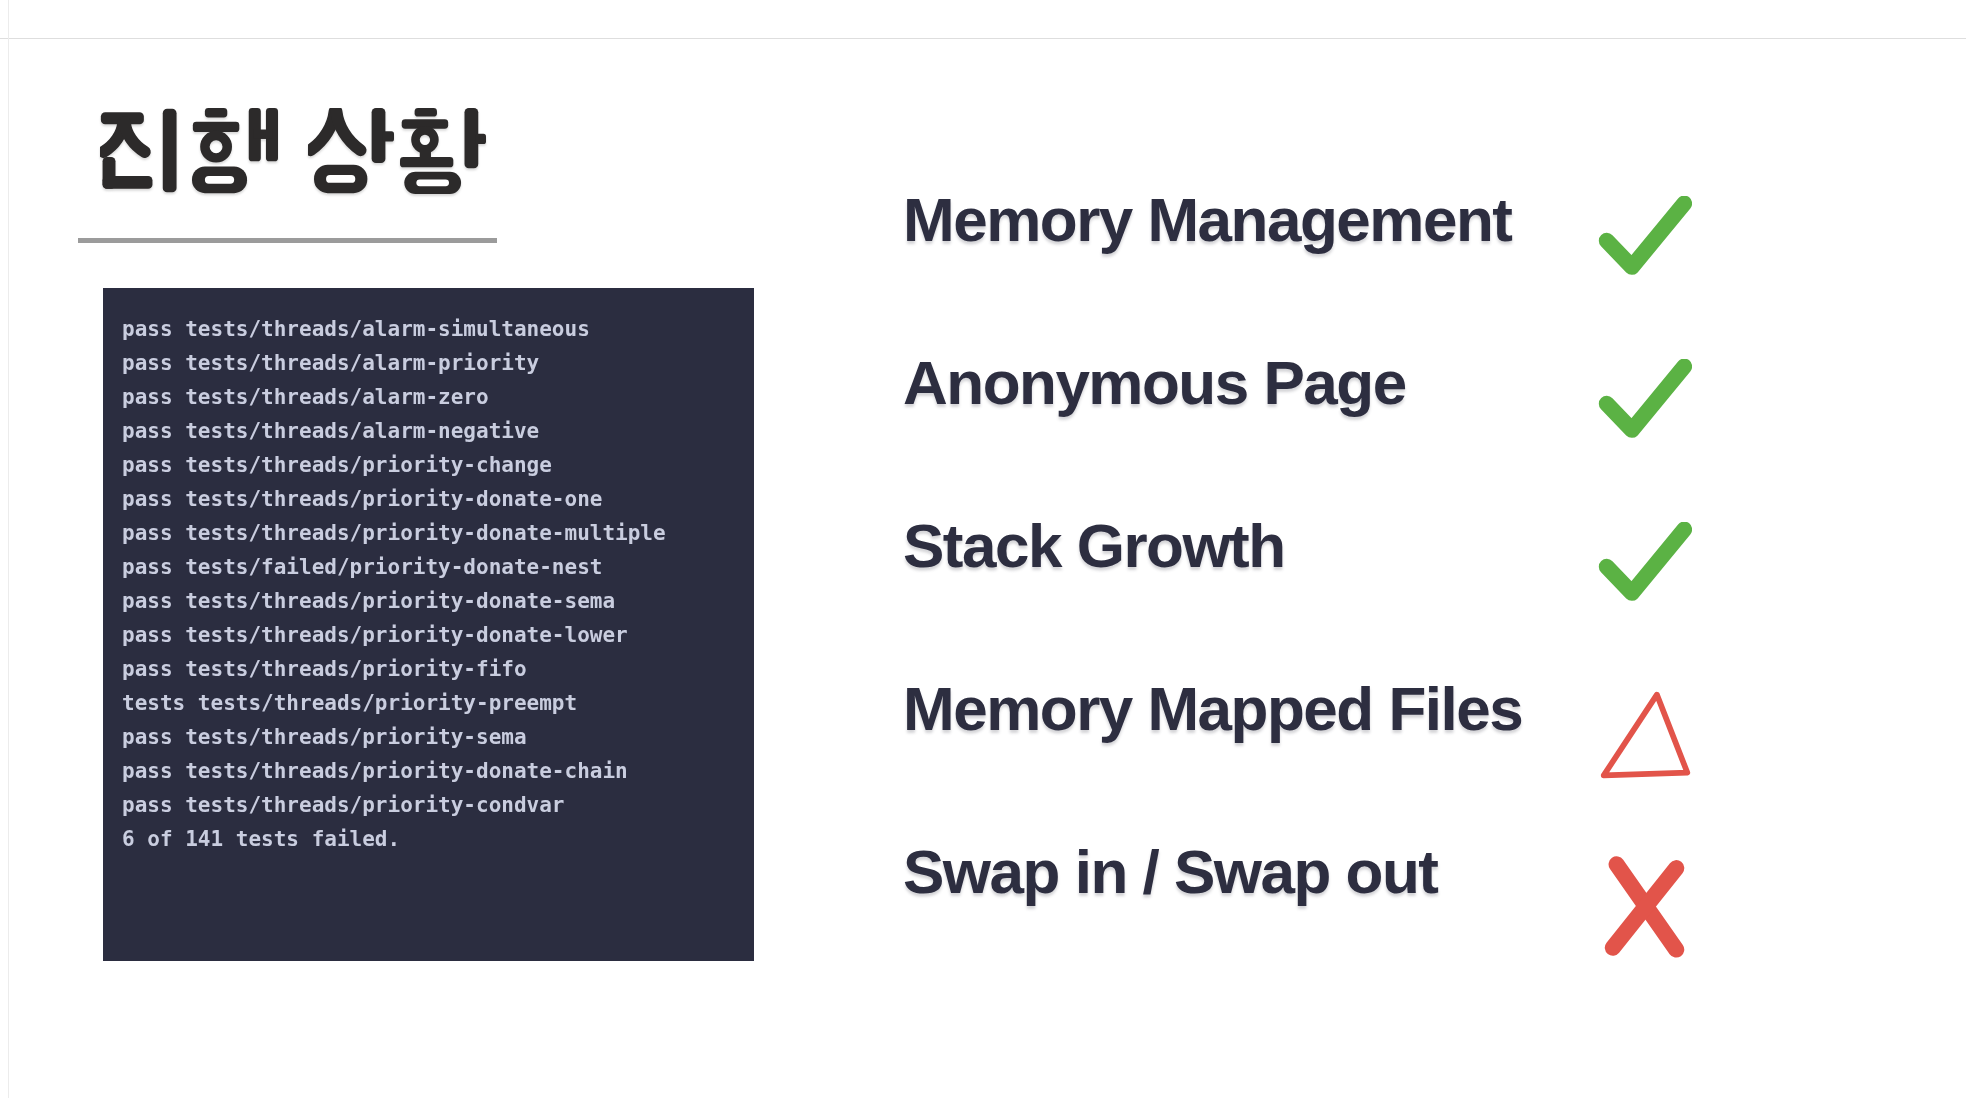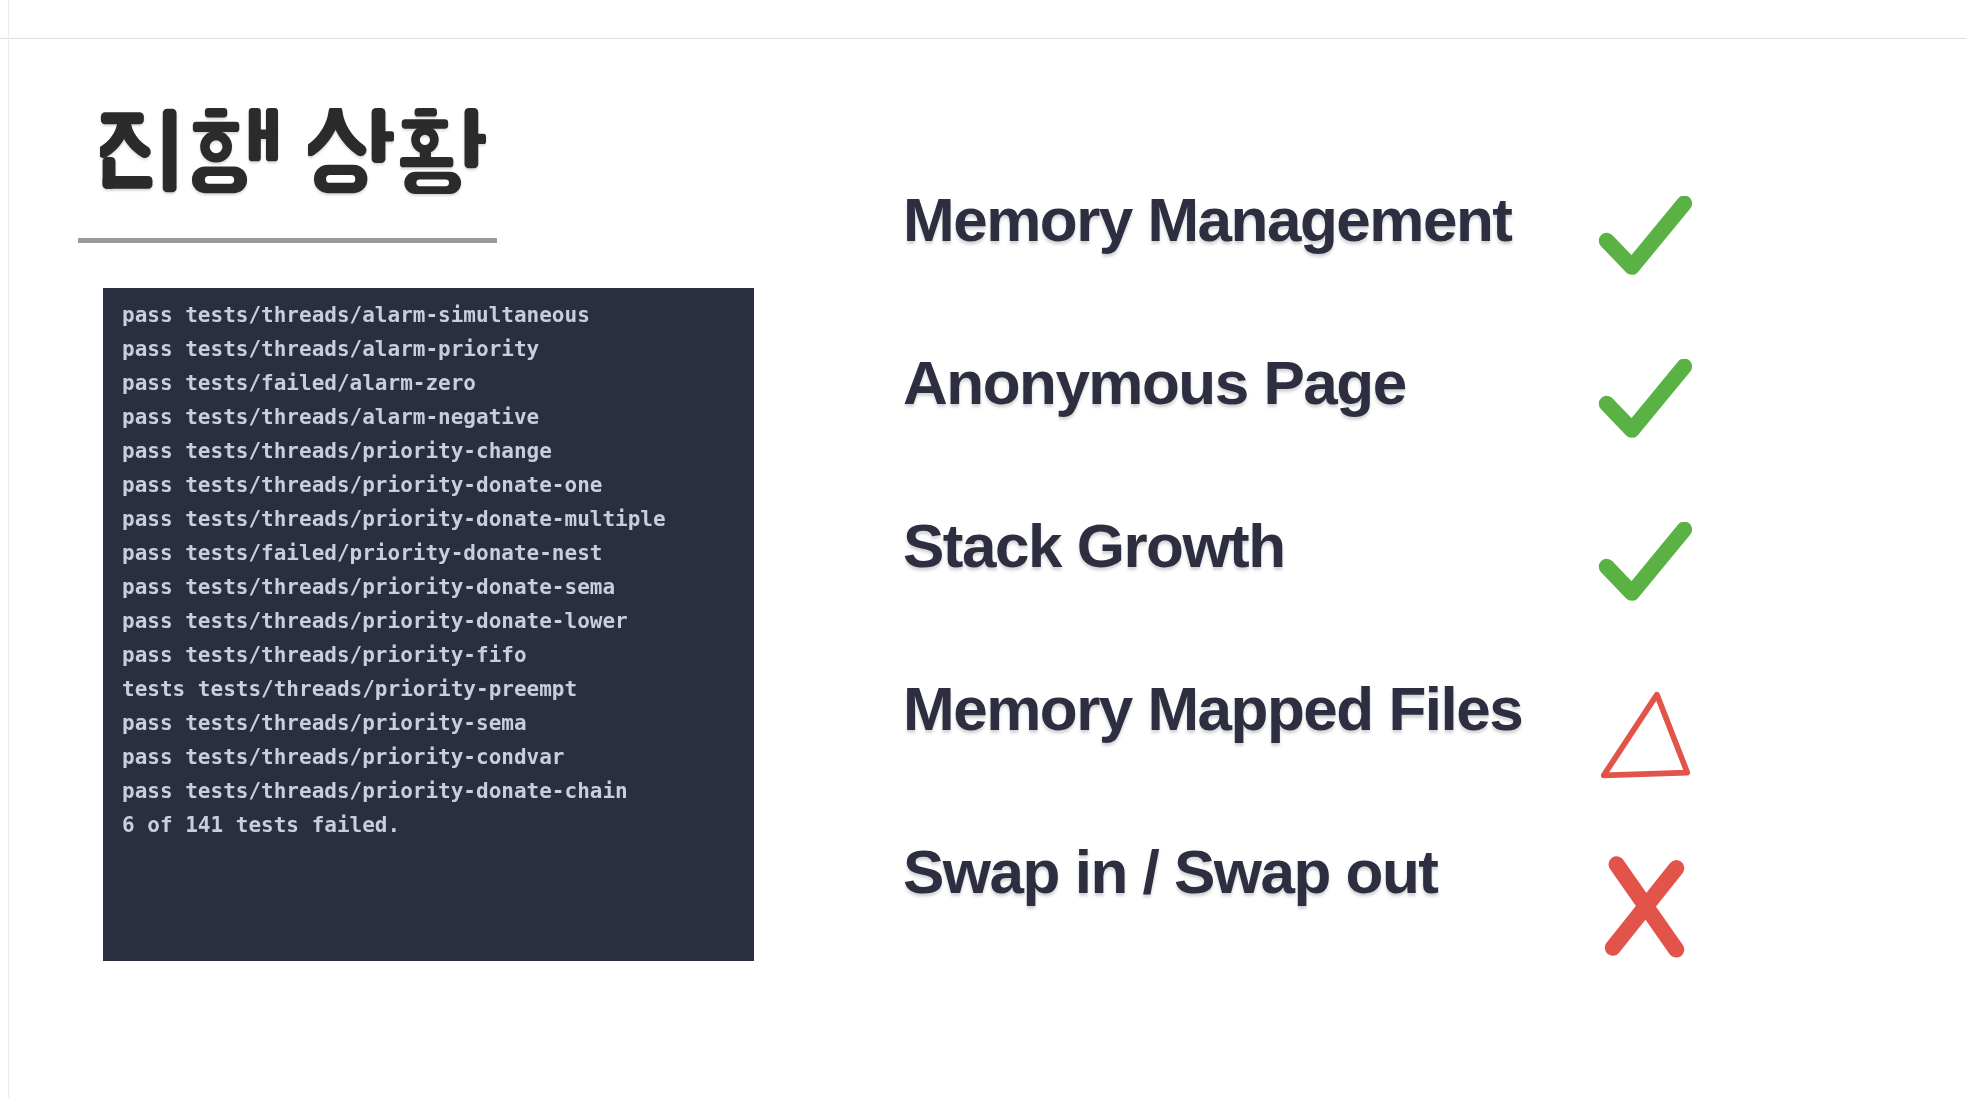--- a/index.html
+++ b/index.html
@@ -51,21 +51,21 @@
     position: absolute; left: 78px; top: 238px;
     width: 419px; height: 5px;
     background: var(--divider-gray);
   }
 
   
   .terminal {
     position: absolute; left: 103px; top: 288px;
     width: 651px; height: 673px;
     background: var(--terminal-bg);
-    padding: 10px 10px 0 19px;
+    padding: 24px 10px 0 19px;
   }
   .tline {
     font-family: "DejaVu Sans Mono", monospace;
     font-size: 21px;
     line-height: 34px;
     font-weight: bold;
     color: var(--terminal-text);
     white-space: pre;
   }
 
@@ -145,33 +145,33 @@
     <rect class="g-fill" x="88" y="30" width="12" height="12" rx="3"></rect>
     <rect class="g-fill" x="5" y="74" width="66" height="26" rx="13"></rect>
     <rect x="19" y="83" width="38" height="8" rx="4" fill="#ffffff"></rect>
   </svg>
 </h1>
 <div class="title-underline"></div>
 
 <div class="terminal">
   <div class="tline">pass tests/threads/alarm-simultaneous</div>
   <div class="tline">pass tests/threads/alarm-priority</div>
-  <div class="tline">pass tests/failed/alarm-zero</div>
+  <div class="tline">pass tests/threads/alarm-zero</div>
   <div class="tline">pass tests/threads/alarm-negative</div>
   <div class="tline">pass tests/threads/priority-change</div>
   <div class="tline">pass tests/threads/priority-donate-one</div>
   <div class="tline">pass tests/threads/priority-donate-multiple</div>
   <div class="tline">pass tests/failed/priority-donate-nest</div>
   <div class="tline">pass tests/threads/priority-donate-sema</div>
   <div class="tline">pass tests/threads/priority-donate-lower</div>
   <div class="tline">pass tests/threads/priority-fifo</div>
   <div class="tline">tests tests/threads/priority-preempt</div>
   <div class="tline">pass tests/threads/priority-sema</div>
+  <div class="tline">pass tests/threads/priority-donate-chain</div>
   <div class="tline">pass tests/threads/priority-condvar</div>
-  <div class="tline">pass tests/threads/priority-donate-chain</div>
   <div class="tline">6 of 141 tests failed.</div>
 </div>
 
 <div class="checklist">
 
   <div class="check-row">
     <span class="check-label">Memory Management</span>
     <span class="status-icon icon-check">
       <svg width="94" height="84" viewBox="0 0 100 90">
         <path class="stroke-green" d="M9 48 L36 76 L92 8" fill="none" stroke-width="17" stroke-linecap="round" stroke-linejoin="round"></path>

